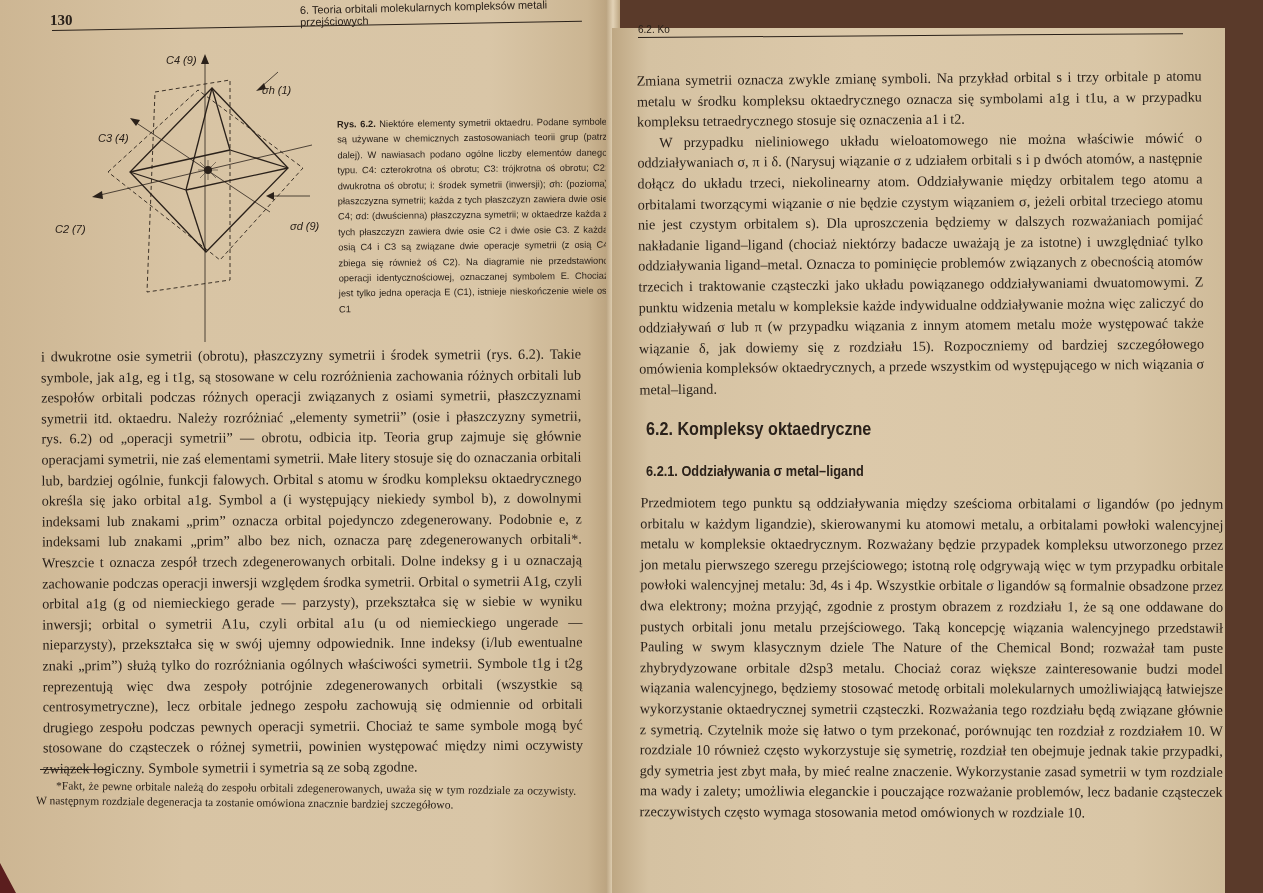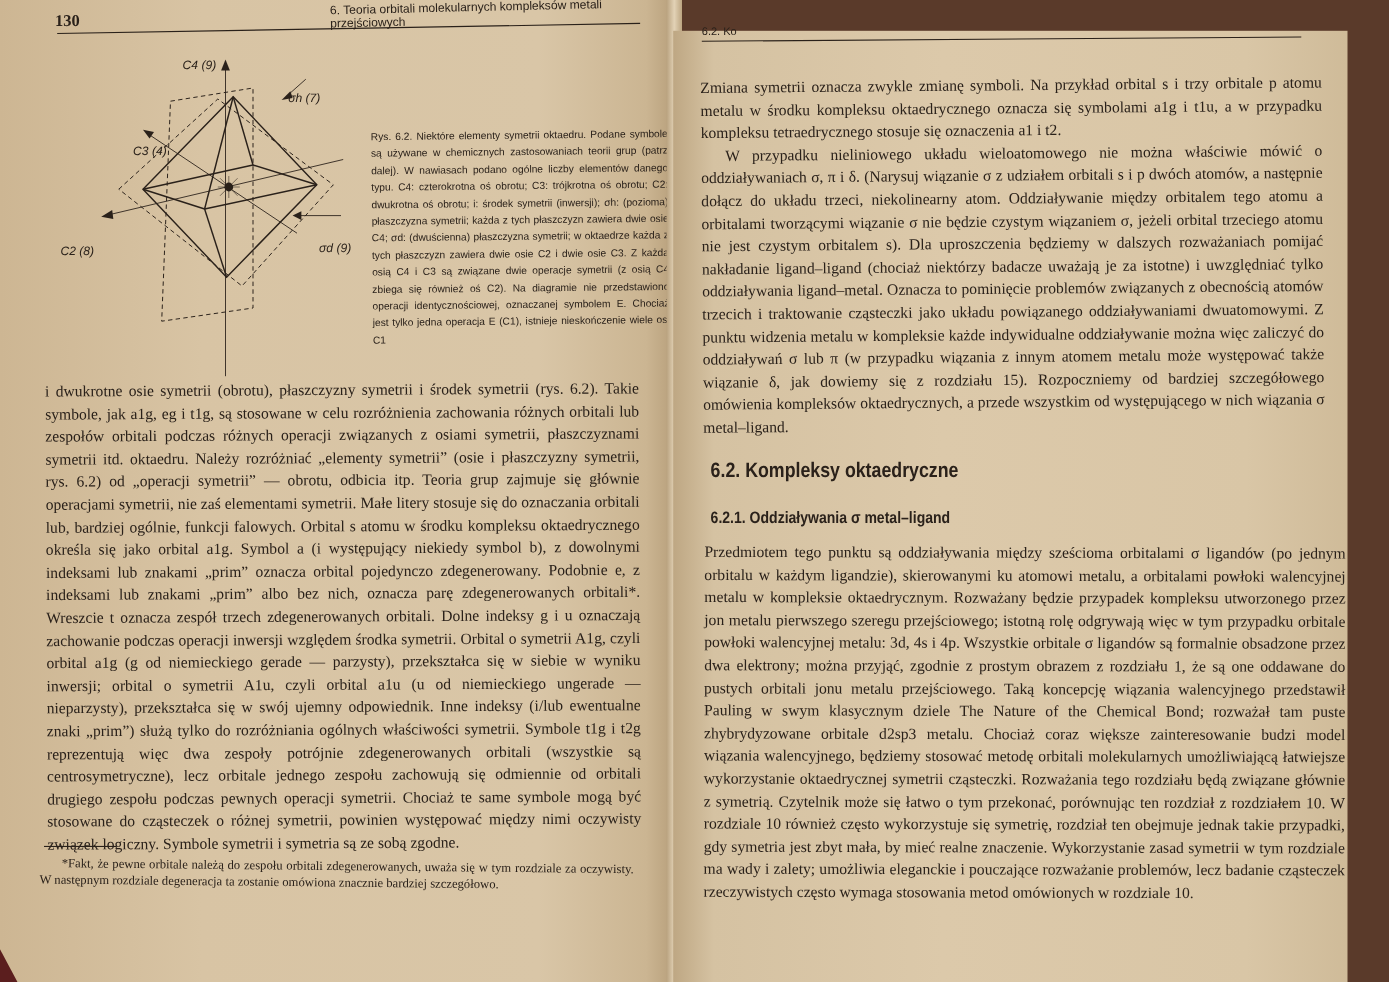--- a/index.html
+++ b/index.html
@@ -13,21 +13,21 @@
 
   
   .pageno{position:absolute;left:50px;top:12px;font-weight:bold;font-size:15px;}
   .runhead{position:absolute;left:300px;top:4px;font-family:"Liberation Sans",sans-serif;font-size:11px;transform:rotate(-1.3deg);transform-origin:left;}
   .rule-l{position:absolute;left:52px;top:30px;width:530px;height:0;border-top:1.6px solid #2a211a;transform:rotate(-1deg);transform-origin:left;}
   .rule-r{position:absolute;left:26px;top:9px;width:545px;height:0;border-top:1.6px solid #2a211a;transform:rotate(-0.4deg);transform-origin:left;}
   .runhead-r{position:absolute;left:26px;top:-4px;font-family:"Liberation Sans",sans-serif;font-size:10px;}
 
   .figure{position:absolute;left:20px;top:50px;width:300px;height:300px;}
   .caption{position:absolute;left:338px;top:116px;width:270px;font-family:"Liberation Sans",sans-serif;font-size:9.3px;line-height:15.4px;text-align:justify;transform:rotate(-0.6deg);}
-  .caption b{font-weight:normal;}
+  .caption b{font-weight:bold;}
 
   .text{position:absolute;font-size:14.2px;line-height:20.6px;text-align:justify;}
   .text p{margin:0;}
   .left-body{left:42px;top:345px;width:540px;transform:rotate(-0.3deg);}
   .footnote-rule{position:absolute;left:40px;top:769px;width:66px;border-top:1px solid #2a211a;}
   .footnote{position:absolute;left:36px;top:781px;width:540px;font-size:11.5px;line-height:14.5px;text-align:justify;transform:rotate(0.6deg);}
   .footnote p{margin:0;text-indent:20px;}
 
   .right-top{left:26px;top:40px;width:565px;transform:rotate(-0.5deg);}
   .right-top .indent{text-indent:22px;}
@@ -73,23 +73,23 @@
           <line x1="188" y1="110" x2="188" y2="130"></line>
       </g>
       <polygon points="185,4 181,14 189,14" fill="#2a211a"></polygon>
       <polygon points="72,147 82,141 83,149" fill="#2a211a"></polygon>
       <polygon points="110,68 120,70 116,76" fill="#2a211a"></polygon>
       <polygon points="246,146 254,142 254,150" fill="#2a211a"></polygon>
       <line x1="240" y1="38" x2="258" y2="22" stroke="#2a211a" stroke-width="0.8"></line>
       <polygon points="236,41 244,33 246,39" fill="#2a211a"></polygon>
     </svg>
     <span style="position:absolute;left:166px;top:54px;font:italic 11px 'Liberation Sans',sans-serif;">C4 (9)</span>
-    <span style="position:absolute;left:262px;top:84px;font:italic 11px 'Liberation Sans',sans-serif;">σh (7)</span>
-    <span style="position:absolute;left:98px;top:132px;font:italic 11px 'Liberation Sans',sans-serif;margin-left:23px;">C3 (4)</span>
-    <span style="position:absolute;left:55px;top:223px;font:italic 11px 'Liberation Sans',sans-serif;">C2 (8)</span>
+    <span style="position:absolute;left:262px;top:84px;font:italic 11px 'Liberation Sans',sans-serif;">σh (1)</span>
+    <span style="position:absolute;left:98px;top:132px;font:italic 11px 'Liberation Sans',sans-serif;">C3 (4)</span>
+    <span style="position:absolute;left:55px;top:223px;font:italic 11px 'Liberation Sans',sans-serif;">C2 (7)</span>
     <span style="position:absolute;left:290px;top:220px;font:italic 11px 'Liberation Sans',sans-serif;">σd (9)</span>
 
     <div class="caption">
       <b>Rys. 6.2.</b>
       <span>Niektóre elementy symetrii oktaedru. Podane symbole są używane w chemicznych zastosowaniach teorii grup (patrz dalej). W nawiasach podano ogólne liczby elementów danego typu. C4: czterokrotna oś obrotu; C3: trójkrotna oś obrotu; C2: dwukrotna oś obrotu; i: środek symetrii (inwersji); σh: (pozioma) płaszczyzna symetrii; każda z tych płaszczyzn zawiera dwie osie C4; σd: (dwuścienna) płaszczyzna symetrii; w oktaedrze każda z tych płaszczyzn zawiera dwie osie C2 i dwie osie C3. Z każdą osią C4 i C3 są związane dwie operacje symetrii (z osią C4 zbiega się również oś C2). Na diagramie nie przedstawiono operacji identycznościowej, oznaczanej symbolem E. Chociaż jest tylko jedna operacja E (C1), istnieje nieskończenie wiele osi C1</span>
     </div>
 
     <div class="text left-body">
       <p>i dwukrotne osie symetrii (obrotu), płaszczyzny symetrii i środek symetrii (rys. 6.2). Takie symbole, jak a1g, eg i t1g, są stosowane w celu rozróżnienia zachowania różnych orbitali lub zespołów orbitali podczas różnych operacji związanych z osiami symetrii, płaszczyznami symetrii itd. oktaedru. Należy rozróżniać „elementy symetrii” (osie i płaszczyzny symetrii, rys. 6.2) od „operacji symetrii” — obrotu, odbicia itp. Teoria grup zajmuje się głównie operacjami symetrii, nie zaś elementami symetrii. Małe litery stosuje się do oznaczania orbitali lub, bardziej ogólnie, funkcji falowych. Orbital s atomu w środku kompleksu oktaedrycznego określa się jako orbital a1g. Symbol a (i występujący niekiedy symbol b), z dowolnymi indeksami lub znakami „prim” oznacza orbital pojedynczo zdegenerowany. Podobnie e, z indeksami lub znakami „prim” albo bez nich, oznacza parę zdegenerowanych orbitali*. Wreszcie t oznacza zespół trzech zdegenerowanych orbitali. Dolne indeksy g i u oznaczają zachowanie podczas operacji inwersji względem środka symetrii. Orbital o symetrii A1g, czyli orbital a1g (g od niemieckiego gerade — parzysty), przekształca się w siebie w wyniku inwersji; orbital o symetrii A1u, czyli orbital a1u (u od niemieckiego ungerade — nieparzysty), przekształca się w swój ujemny odpowiednik. Inne indeksy (i/lub ewentualne znaki „prim”) służą tylko do rozróżniania ogólnych właściwości symetrii. Symbole t1g i t2g reprezentują więc dwa zespoły potrójnie zdegenerowanych orbitali (wszystkie są centrosymetryczne), lecz orbitale jednego zespołu zachowują się odmiennie od orbitali drugiego zespołu podczas pewnych operacji symetrii. Chociaż te same symbole mogą być stosowane do cząsteczek o różnej symetrii, powinien występować między nimi oczywisty związek logiczny. Symbole symetrii i symetria są ze sobą zgodne.</p>
     </div>

